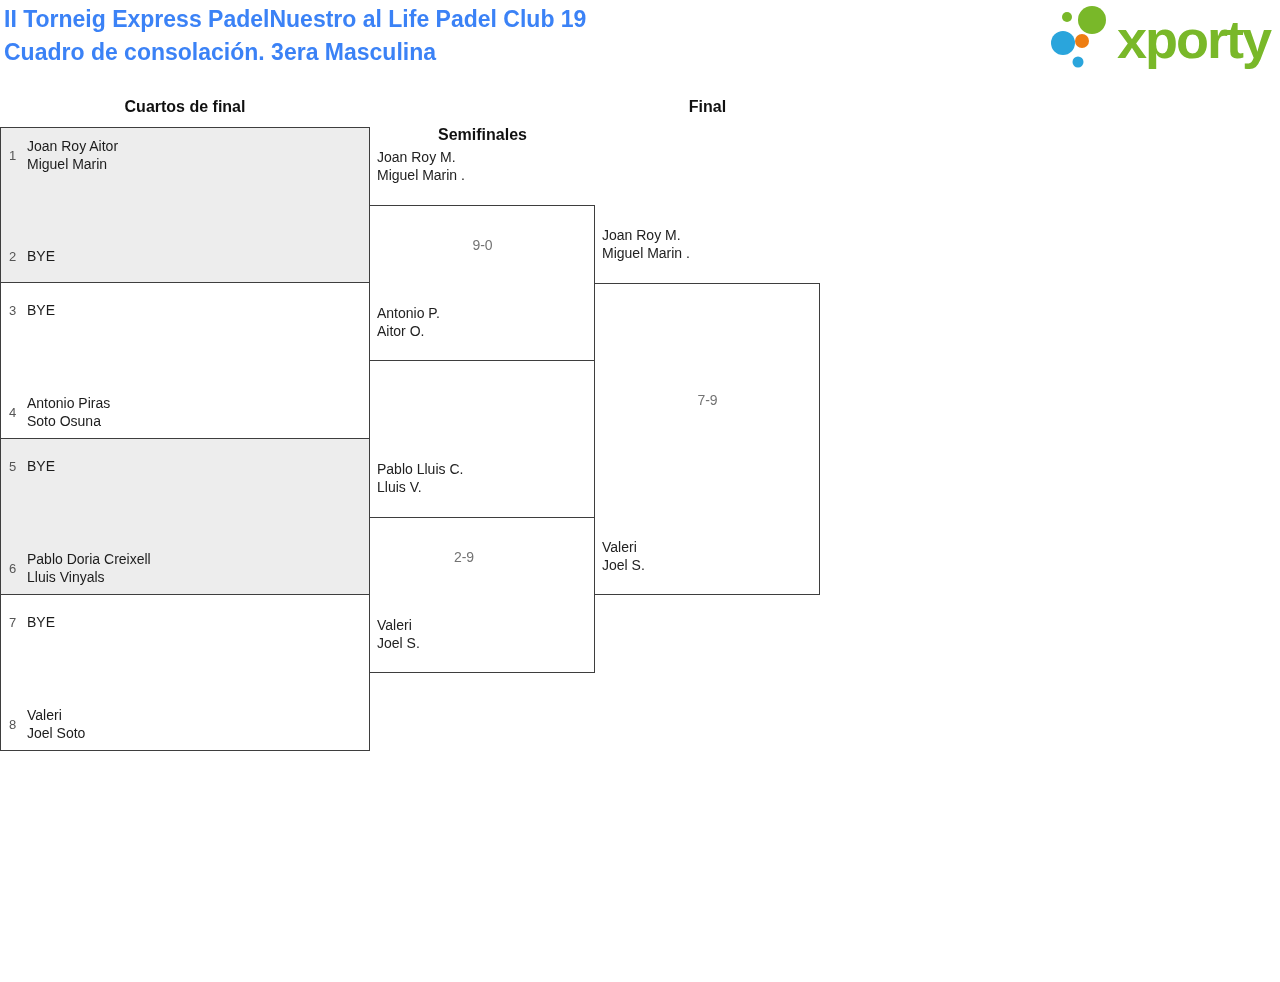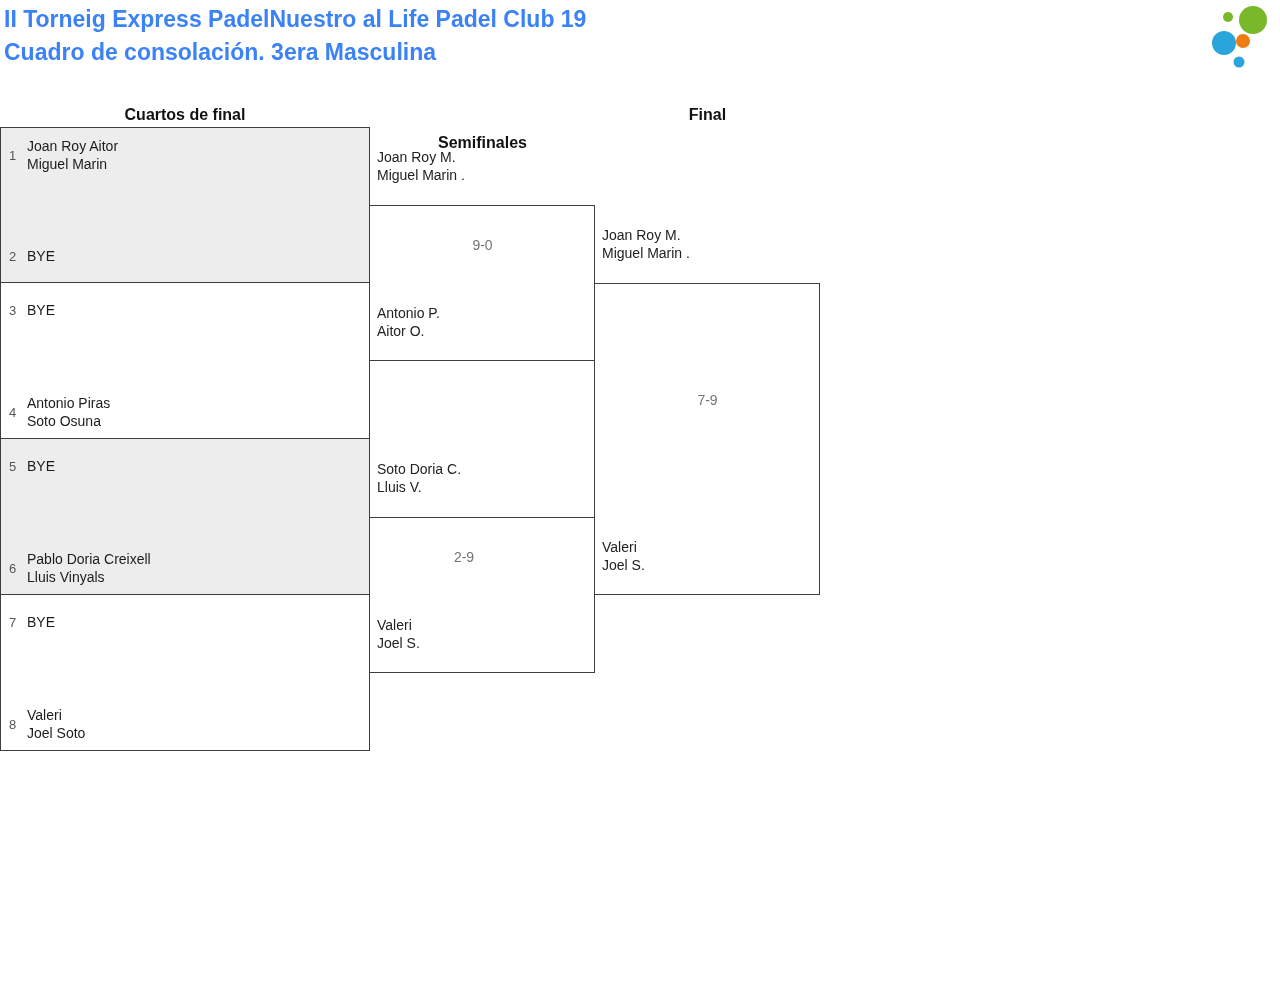--- a/index.html
+++ b/index.html
@@ -13,21 +13,21 @@
 
   
   .title-line { position:absolute; left:4px; font-size:23px; font-weight:bold; color:#3b82f6; letter-spacing:0; }
   .title-line.l1 { top:6px; }
   .title-line.l2 { top:39px; }
 
   .logo { position:absolute; top:4px; right:10px; display:flex; align-items:center; gap:8px; cursor:pointer; }
   .logo-text { font-size:54px; font-weight:bold; color:#79b829; letter-spacing:-2px; line-height:70px; }
 
   
-  .round-label { position:absolute; top:106px; text-align:center; font-size:16px; font-weight:bold; color:#111; }
+  .round-label { position:absolute; top:98px; text-align:center; font-size:16px; font-weight:bold; color:#111; }
 
   
   .qf-box {
     position:absolute; left:0; width:370px; height:156px;
     border:1px solid #3e3e3e; background:#ffffff;
     display:flex; flex-direction:column; justify-content:space-between;
     padding:9px 0 8px 0;
   }
   .qf-box.shaded { background:#ededed; }
   .qf-box.no-top { border-top:none; }
@@ -51,20 +51,21 @@
   <div class="title-line l2">Cuadro de consolación. 3era Masculina</div>
 
   <div class="logo">
     <svg width="58" height="70" viewBox="0 0 58 70">
       <circle cx="16" cy="13" r="5" fill="#79b829"></circle>
       <circle cx="41" cy="16" r="14" fill="#79b829"></circle>
       <circle cx="12" cy="39" r="12" fill="#2aa5dc"></circle>
       <circle cx="31" cy="37" r="7" fill="#ee7d11"></circle>
       <circle cx="27" cy="58" r="5.5" fill="#2aa5dc"></circle>
     </svg>
+    <span class="logo-text">xporty</span>
   </div>
 
   <div class="round-label" style="left:0; width:370px;">Cuartos de final</div>
   <div class="round-label" style="left:370px; width:225px;margin-top:28px;">Semifinales</div>
   <div class="round-label" style="left:595px; width:225px;">Final</div>
 
   <div class="qf-box shaded" style="top:127px;">
     <div class="slot">
       <span class="seed">1</span>
       <div class="lines">
@@ -141,21 +142,21 @@
     <div>Joan Roy M.</div>
     <div>Miguel Marin .</div>
   </div>
   <div class="score" style="left:370px; top:236px; width:225px;">9-0</div>
   <div class="team-label" style="left:377px; top:304px;">
     <div>Antonio P.</div>
     <div>Aitor O.</div>
   </div>
 
   <div class="team-label" style="left:377px; top:460px;">
-    <div>Soto Doria C.</div>
+    <div>Pablo Lluis C.</div>
     <div>Lluis V.</div>
   </div>
   <div class="score" style="left:370px; top:548px; width:188px;">2-9</div>
   <div class="team-label" style="left:377px; top:616px;">
     <div>Valeri</div>
     <div>Joel S.</div>
   </div>
 
   <div class="team-label" style="left:602px; top:226px;">
     <div>Joan Roy M.</div>

